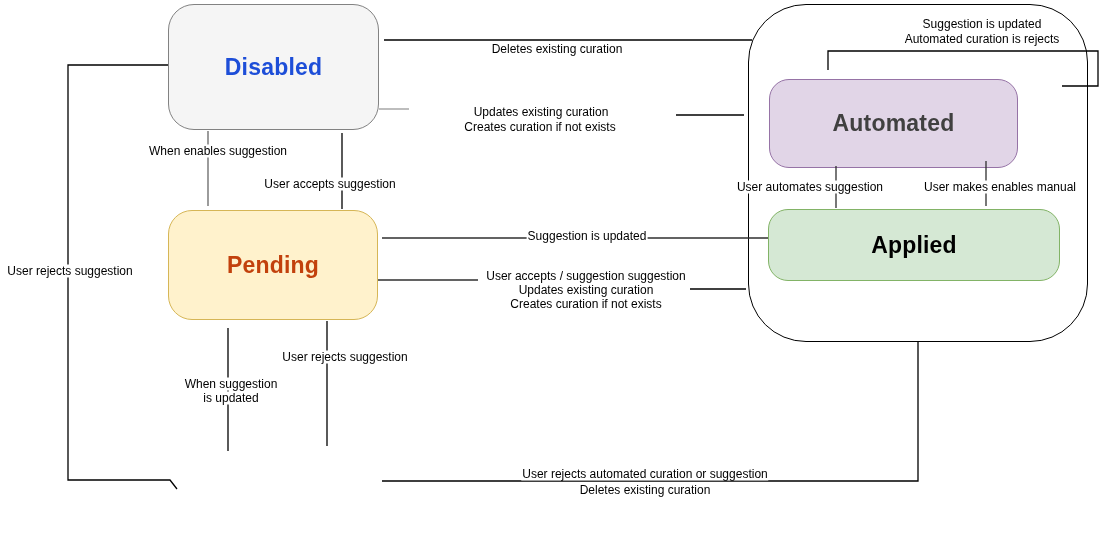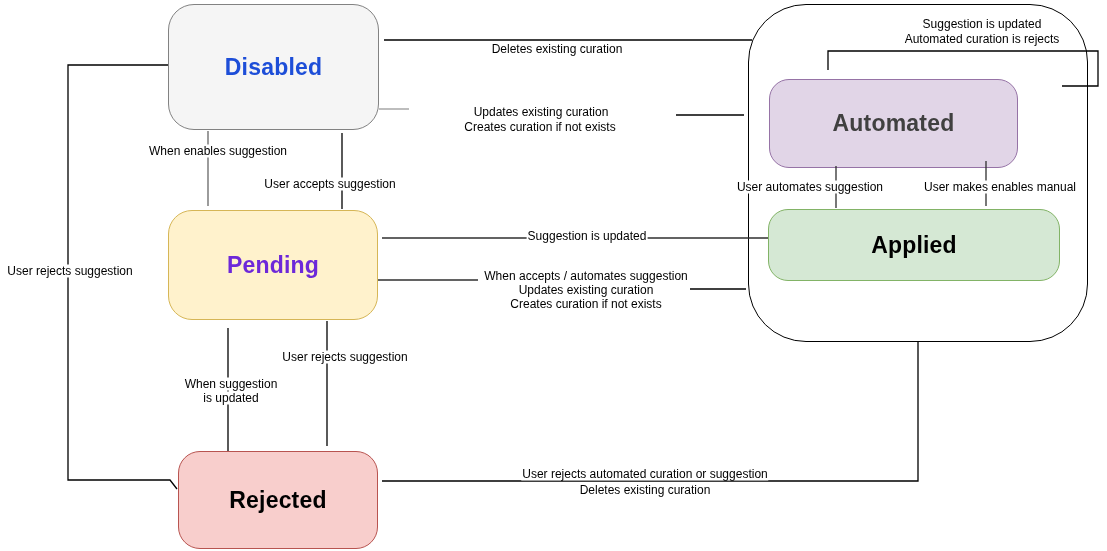--- a/index.html
+++ b/index.html
@@ -1,44 +1,41 @@
 <!DOCTYPE html>
 <html><head>
 <meta charset="utf-8">
 <style>
   html,body{margin:0;padding:0;background:#fff;}
   .stage{position:relative;width:1107px;height:551px;background:#fff;overflow:hidden;
          font-family:"Liberation Sans",sans-serif;}
   .node{position:absolute;box-sizing:border-box;display:flex;align-items:center;justify-content:center;
         font-weight:bold;font-size:23px;letter-spacing:.2px;}
   #n-disabled {left:168px;top:4px;width:211px;height:126px;background:#f5f5f5;border:1.5px solid #828282;border-radius:26px;color:#1d4ed8;}
-  #n-pending  {left:168px;top:210px;width:210px;height:110px;background:#fff2cc;border:1.5px solid #d6b656;border-radius:24px;color:#6d28d9;}
+  #n-pending  {left:168px;top:210px;width:210px;height:110px;background:#fff2cc;border:1.5px solid #d6b656;border-radius:24px;color:#c2410c;}
   #n-rejected {left:178px;top:451px;width:200px;height:98px;background:#f8cecc;border:1.5px solid #b85450;border-radius:22px;color:#000;}
   #n-group    {left:748px;top:4px;width:340px;height:338px;background:#fff;border:1.5px solid #000;border-radius:58px;}
   #n-automated{left:769px;top:71px;width:249px;height:89px;background:#e1d5e7;border:1.5px solid #9673a6;border-radius:20px;color:#404040;margin-top:8px;}
   #n-applied  {left:768px;top:209px;width:292px;height:72px;background:#d5e8d4;border:1.5px solid #82b366;border-radius:20px;color:#000;}
   .wires{position:absolute;left:0;top:0;width:1107px;height:551px;pointer-events:none;}
   .wires path{fill:none;stroke-width:1.3px;}
   .lbl{position:absolute;transform:translate(-50%,-50%);background:#fff;color:#000;
        font-size:12px;line-height:13px;white-space:nowrap;padding:0 1px;text-align:center;}
 </style>
 </head>
 <body>
 
 <div class="stage">
 
   <div class="node" id="n-group"></div>
   <div class="node" id="n-disabled">
     <span>Disabled</span>
   </div>
   <div class="node" id="n-pending">
     <span>Pending</span>
-  </div>
-  <div class="node" id="n-rejected">
-    <span>Rejected</span>
   </div>
   <div class="node" id="n-automated">
     <span>Automated</span>
   </div>
   <div class="node" id="n-applied">
     <span>Applied</span>
   </div>
 
   <svg class="wires" viewBox="0 0 1107 551" xmlns="http://www.w3.org/2000/svg">
     <defs>
@@ -78,21 +75,21 @@
   <div class="lbl" style="left:330px;top:184px">User accepts suggestion</div>
 
   <div class="lbl" style="left:982px;top:24px">Suggestion is updated</div>
   <div class="lbl" style="left:982px;top:39px">Automated curation is rejects</div>
 
   <div class="lbl" style="left:810px;top:187px">User automates suggestion</div>
   <div class="lbl" style="left:1000px;top:187px">User makes enables manual</div>
 
   <div class="lbl" style="left:587px;top:236px">Suggestion is updated</div>
 
-  <div class="lbl" style="left:586px;top:276px">When accepts / automates suggestion</div>
+  <div class="lbl" style="left:586px;top:276px">User accepts / suggestion suggestion</div>
   <div class="lbl" style="left:586px;top:290px">Updates existing curation</div>
   <div class="lbl" style="left:586px;top:304px">Creates curation if not exists</div>
 
   <div class="lbl" style="left:345px;top:357px">User rejects suggestion</div>
 
   <div class="lbl" style="left:231px;top:384px">When suggestion</div>
   <div class="lbl" style="left:231px;top:398px">is updated</div>
 
   <div class="lbl" style="left:70px;top:271px">User rejects suggestion</div>
 

